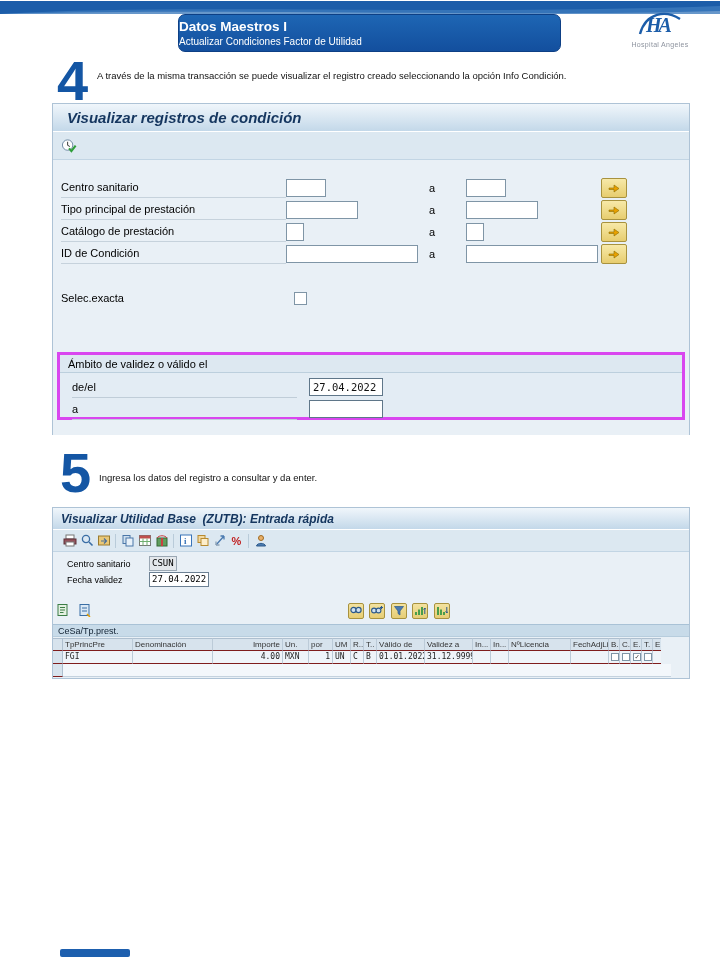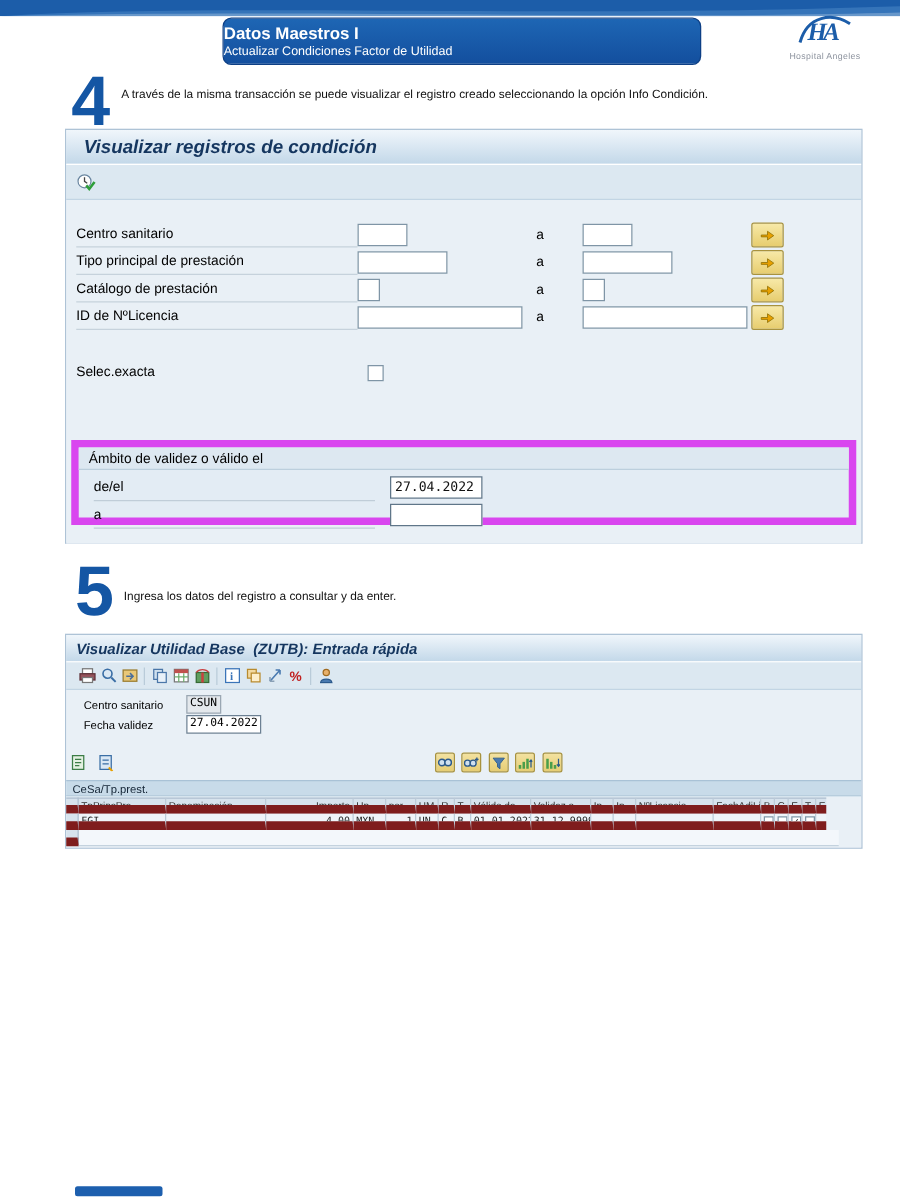--- a/index.html
+++ b/index.html
@@ -43,21 +43,21 @@
   .s1-input { height:18px; background:#fff; border:1px solid #7f95a6; }
   .s1-a { position:absolute; left:368px; font-size:11px; }
   .s1-to { position:absolute; left:405px; }
   .s1-in1 { position:absolute; left:225px; }
   .w40{width:40px;} .w72{width:72px;} .w18{width:18px;} .w132{width:132px;}
   .msel-btn { position:absolute; left:540px; width:26px; height:20px;
     background:linear-gradient(#f7e9a8,#e7cd6f); border:1px solid #a8923e; border-radius:2px;
     display:flex; align-items:center; justify-content:center; cursor:pointer; }
   .s1-check { position:absolute; left:233px; top:3px; width:13px; height:13px; background:#fff; border:1px solid #7f95a6; }
   .groupbox { position:absolute; left:4px; top:192px; width:628px; height:68px;
-    border:6px solid #d946ef; background:#e3ecf4; }
+    border:3px solid #d946ef; background:#e3ecf4; }
   .gb-header { height:18px; line-height:18px; font-size:11px; padding-left:8px;
     background:#dde8f1; border-bottom:1px solid #bccfdd; color:#000; }
   .gb-row { position:absolute; left:12px; height:21px; width:600px; }
   .gb-label { display:inline-block; width:225px; font-size:11px; border-bottom:1px solid #c0cdd8; height:21px; line-height:20px; }
   .gb-input { position:absolute; left:237px; top:1px; width:74px; height:18px; background:#fff;
     border:1px solid #5f7689; font-family:"DejaVu Sans Mono", monospace; font-size:10.5px;
     line-height:16px; padding-left:3px; color:#111; }
 
   
   .sap2 { top:507px; height:172px; }
@@ -74,21 +74,21 @@
   .s2-iconrow { position:absolute; top:50px; left:2px; width:632px; height:17px; }
   .alv-btn { width:16px; height:16px; background:linear-gradient(#f3e2a0,#e6cd74);
     border:1px solid #a8923e; border-radius:2px; display:inline-flex; align-items:center; justify-content:center; cursor:pointer; margin-right:1px; }
   .flat-btn { width:16px; height:16px; display:inline-flex; align-items:center; justify-content:center; cursor:pointer; margin-right:2px; }
   .s2-band { position:absolute; top:72px; left:0; width:636px; height:13px; background:#c8dbe9;
     border-top:1px solid #a9c2d6; border-bottom:1px solid #b7cddd; font-size:9px; line-height:12px; padding-left:5px; color:#123; }
   .t-row { position:absolute; left:0; display:flex; height:13px; }
   .t-head { top:86px; background:#d7e3ed; }
   .t-data { top:99px; background:#eff4f9; }
   .t-empty { top:112px; background:#f3f7fb; }
-  .tc { font-size:8px; color:#222; border-right:1px solid #bccbd8; border-bottom:7px solid #7f1d1d;
+  .tc { font-size:8px; color:#222; border-right:1px solid #bccbd8; border-bottom:1px solid #7f1d1d;
     height:13px; line-height:12px; padding:0 2px; overflow:hidden; white-space:nowrap; }
   .t-head .tc { border-top:1px solid #aebfcf; color:#333; }
   .t-data .tc { font-family:"DejaVu Sans Mono", monospace; }
   .c-sel{width:10px; background:#d7e3ed; border-right:1px solid #aebfcf;}
   .c-tp{width:70px;} .c-den{width:80px;} .c-imp{width:70px; text-align:right;}
   .c-un{width:26px;} .c-por{width:24px; text-align:right;} .c-um{width:18px;}
   .c-r{width:13px;} .c-t{width:13px;} .c-vde{width:48px;} .c-va{width:48px;}
   .c-in{width:18px;} .c-lic{width:62px;} .c-fal{width:38px;}
   .c-cb{width:11px; text-align:center;} .c-last{width:8px; border-right:none;}
   .sap-cb { display:inline-block; width:8px; height:8px; background:#fff; border:1px solid #7f95a6;
@@ -173,21 +173,21 @@
         <span class="s1-a">a</span>
         <span class="s1-input s1-to w18"></span>
         <span class="msel-btn">
           <svg width="14" height="12" viewBox="0 0 14 12">
             <path d="M2 6 H7 V3 L12 6.5 L7 10 V7.5 H2 Z" fill="#e8a000" stroke="#8a6b00" stroke-width="0.6"></path>
           </svg>
         </span>
       </div>
 
       <div class="s1-row" style="top:84px;">
-        <span class="s1-label">ID de NºLicencia</span>
+        <span class="s1-label">ID de Condición</span>
         <span class="s1-input s1-in1 w132"></span>
         <span class="s1-a">a</span>
         <span class="s1-input s1-to w132"></span>
         <span class="msel-btn">
           <svg width="14" height="12" viewBox="0 0 14 12">
             <path d="M2 6 H7 V3 L12 6.5 L7 10 V7.5 H2 Z" fill="#e8a000" stroke="#8a6b00" stroke-width="0.6"></path>
           </svg>
         </span>
       </div>
 

